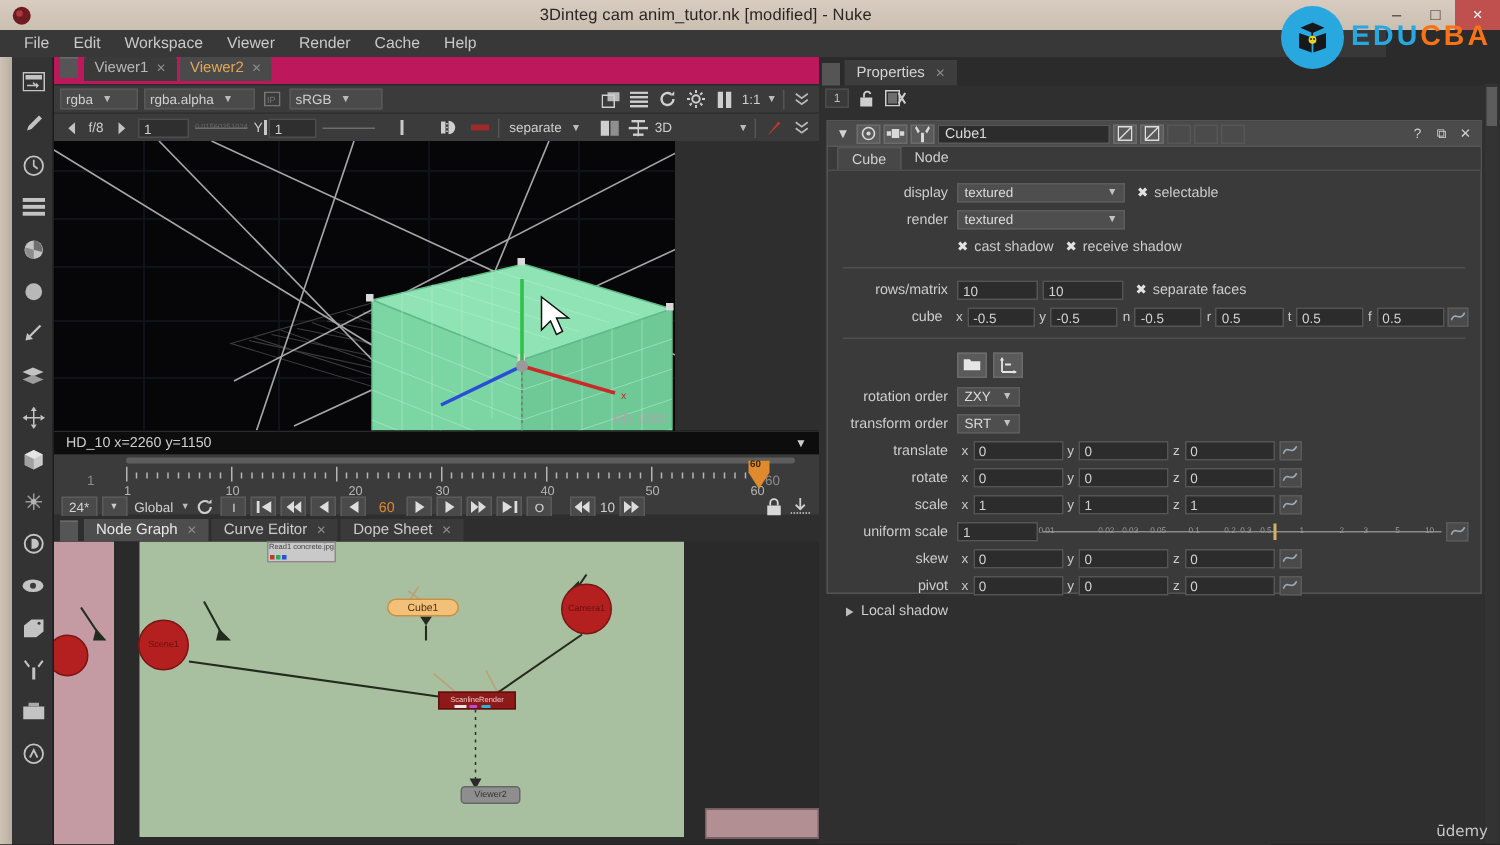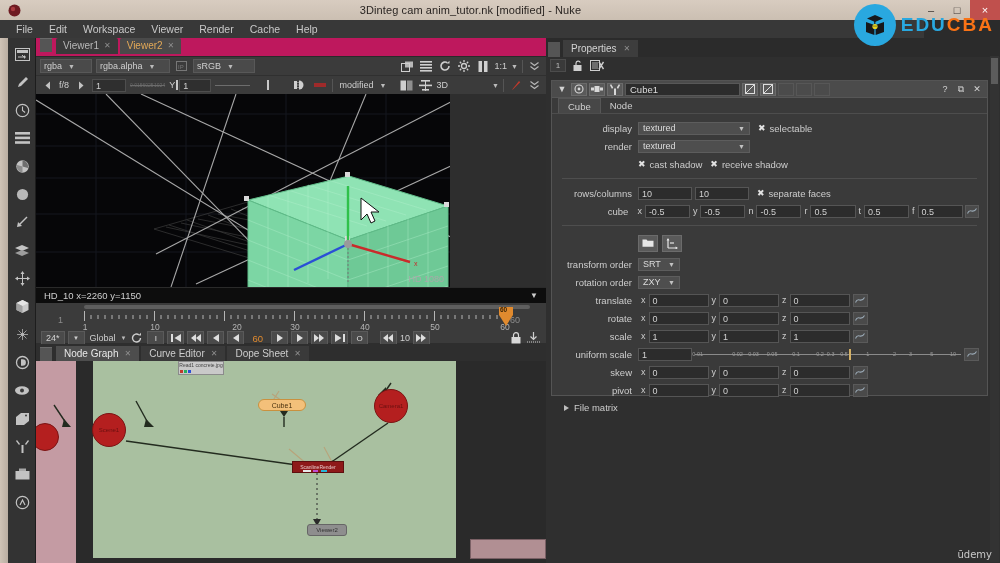--- a/index.html
+++ b/index.html
@@ -447,21 +447,21 @@
             <path d="M3.5 2.5h1M3.5 5h1M3.5 7.5h1" stroke="#cfcfcf"></path>
           </svg>
         </div>
       <div class="ibtn">
         <svg width="12" height="6" viewBox="0 0 12 6">
             <rect width="12" height="4" y="1" fill="#9e2a2a"></rect>
           </svg>
         </div>
       <div class="sep"></div>
       <div class="combo" style="width:58px;border:none;background:transparent">
-        <span>modified</span>
+        <span>separate</span>
         <span class="ca">▼</span>
       </div>
       <div class="ibtn">
         <svg width="13" height="11" viewBox="0 0 13 11">
             <rect x="0.5" y="0.5" width="5.5" height="10" fill="#cfcfcf"></rect>
             <rect x="7" y="0.5" width="5.5" height="10" fill="#8f8f8f"></rect>
           </svg>
         </div>
       <div class="ibtn">
         <svg width="13" height="11" viewBox="0 0 13 11">
@@ -889,21 +889,21 @@
         </div>
         <div class="chk">
           <span class="mark">✖</span>
           <span>receive shadow</span>
         </div>
       </div>
 
       <div class="divider"></div>
 
       <div class="frow">
-        <div class="flabel">rows/columns</div>
+        <div class="flabel">rows/matrix</div>
         <div class="fin" style="width:54px">10</div>
         <div style="width:3px"></div>
         <div class="fin" style="width:54px">10</div>
         <div class="chk">
           <span class="mark">✖</span>
           <span>separate faces</span>
         </div>
       </div>
 
       <div class="frow">
@@ -940,31 +940,31 @@
         <div class="hbtn" style="width:20px;height:17px">
           <svg width="12" height="11" viewBox="0 0 12 11">
               <path d="M2 1v9M2 10h9" stroke="#e6e6e6" stroke-width="1.2" fill="none"></path>
               <path d="M2 0 0.6 2.4h2.8zM12 10 9.6 8.6v2.8z" fill="#e6e6e6"></path>
               <path d="M4 5h4" stroke="#e6e6e6" stroke-width="1.2"></path>
             </svg>
           </div>
       </div>
 
       <div class="frow">
+        <div class="flabel">rotation order</div>
+        <div class="fcombo" style="width:42px">
+          <span>ZXY</span>
+          <span class="ca">▼</span>
+        </div>
+      </div>
+
+      <div class="frow">
         <div class="flabel">transform order</div>
         <div class="fcombo" style="width:42px">
           <span>SRT</span>
-          <span class="ca">▼</span>
-        </div>
-      </div>
-
-      <div class="frow">
-        <div class="flabel">rotation order</div>
-        <div class="fcombo" style="width:42px">
-          <span>ZXY</span>
           <span class="ca">▼</span>
         </div>
       </div>
 
       <div class="frow">
         <div class="flabel">translate</div>
         <span class="axis">x</span>
         <div class="fin" style="width:60px">0</div>
         <span class="axis">y</span>
         <div class="fin" style="width:60px">0</div>
@@ -1059,21 +1059,21 @@
         <div class="fin" style="width:60px">0</div>
         <div class="curvebtn" style="margin-left:3px">
           <svg width="10" height="8" viewBox="0 0 10 8">
               <path d="M0.5 6.5 C3 0 6 8 9.5 1.5" stroke="#9aa9b5" fill="none" stroke-width="1.1"></path>
             </svg>
           </div>
       </div>
 
       <div class="expander" style="margin-top:4px">
         <span class="tri"></span>
-        <span>File matrix</span>
+        <span>Local shadow</span>
       </div>
     </div>
   </div>
 
   <div class="educba">
     <div class="edu-badge">
       <svg width="26" height="26" viewBox="0 0 26 26">
         <path d="M13 3 L21 6.5 L13 10 L5 6.5z" fill="#16181c"></path>
         <rect x="12.2" y="8" width="1.2" height="4" fill="#16181c"></rect>
         <path d="M4 10 L12.4 13 L12.4 23 L4 20z" fill="#16181c"></path>

